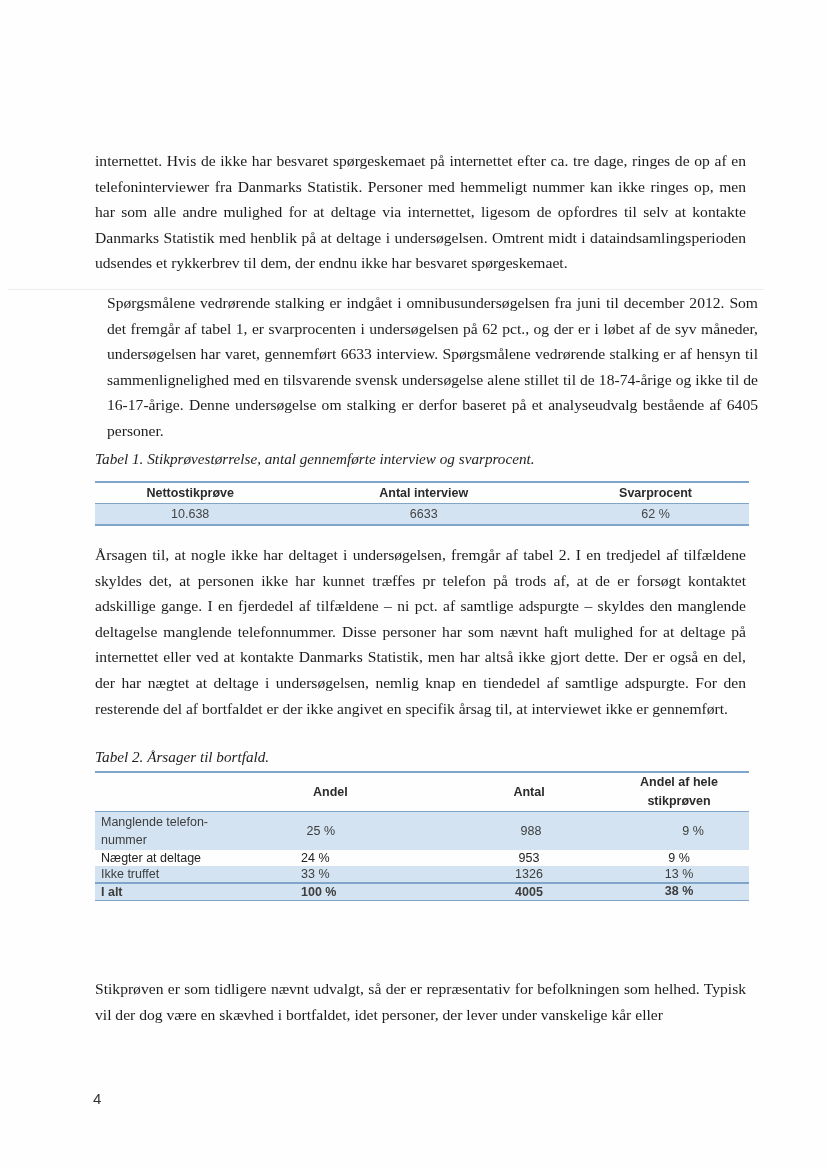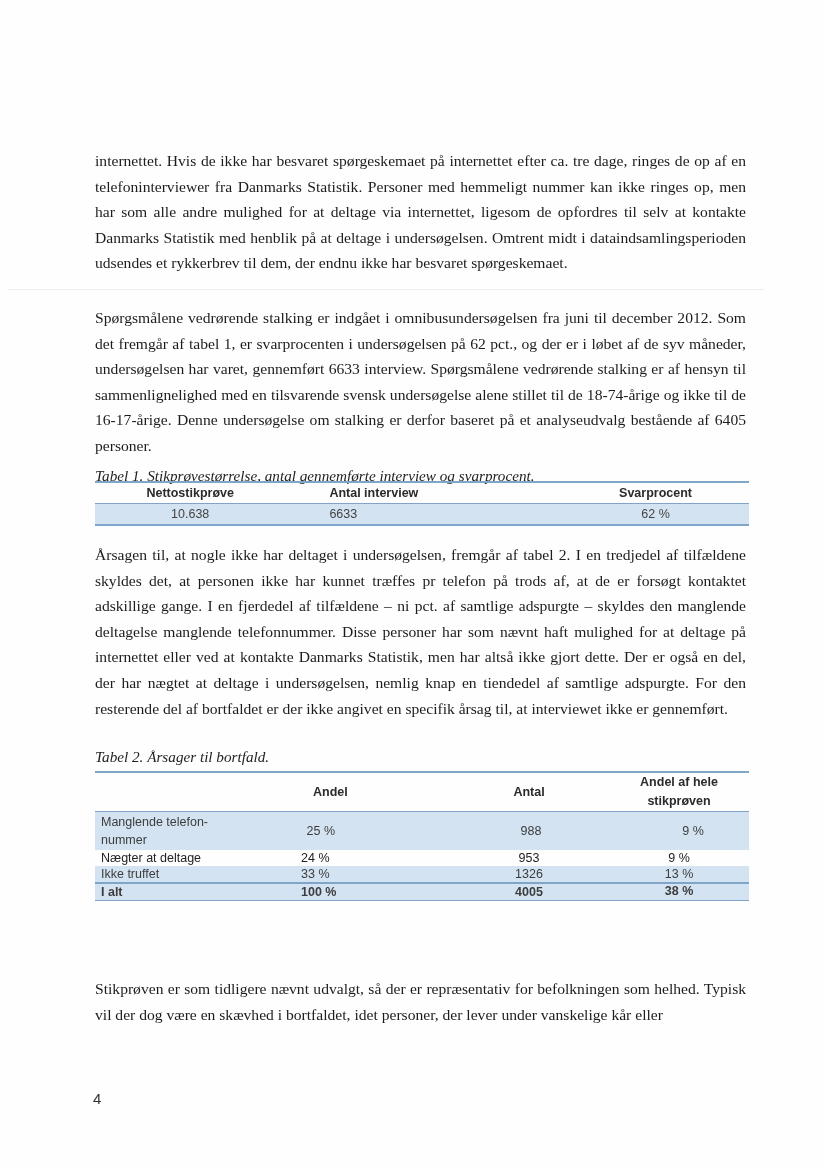--- a/index.html
+++ b/index.html
@@ -27,42 +27,42 @@
       position: absolute;
       left: 95px;
       width: 651px;
       font-size: 15.6px;
       line-height: 25.6px;
       text-align: justify;
       color: #1c1c1c;
       margin: 0;
     }
     #para1 { top: 148px; }
-    #para2 { top: 305px; }
+    #para2 { top: 290px; margin-left: 12px; }
     #para3 { top: 542px; }
     #para4 { top: 976px; }
 
     .scan-line {
       position: absolute;
       left: 8px;
       top: 289px;
       width: 756px;
       height: 1px;
       background: #ededed;
     }
 
     .caption {
       position: absolute;
       left: 95px;
       font-style: italic;
       font-size: 15.2px;
       color: #222;
       margin: 0;
     }
-    #caption1 { top: 467px; }
+    #caption1 { top: 450px; }
     #caption2 { top: 748px; font-family: Liberation Serif, serif; }
 
     
     .t1 {
       position: absolute;
       left: 95px;
       top: 481px;
       width: 654px;
       font-family: "Liberation Sans", "DejaVu Sans", sans-serif;
       font-size: 12.5px;
@@ -84,21 +84,21 @@
       font-weight: bold;
       color: #2b2b2b;
     }
     .t1 .body {
       height: 20px;
       align-items: center;
       background: #d3e3f1;
       color: #444;
     }
     .t1 .c1 { width: 220px; text-align: center; }
-    .t1 .c2 { width: 218px; text-align: left; }
+    .t1 .c2 { width: 218px; text-align: center; }
     .t1 .c3 { width: 216px; text-align: center; }
 
     
     .t2 {
       position: absolute;
       left: 95px;
       top: 771px;
       width: 654px;
       font-family: "Liberation Sans", "DejaVu Sans", sans-serif;
       font-size: 12.5px;

